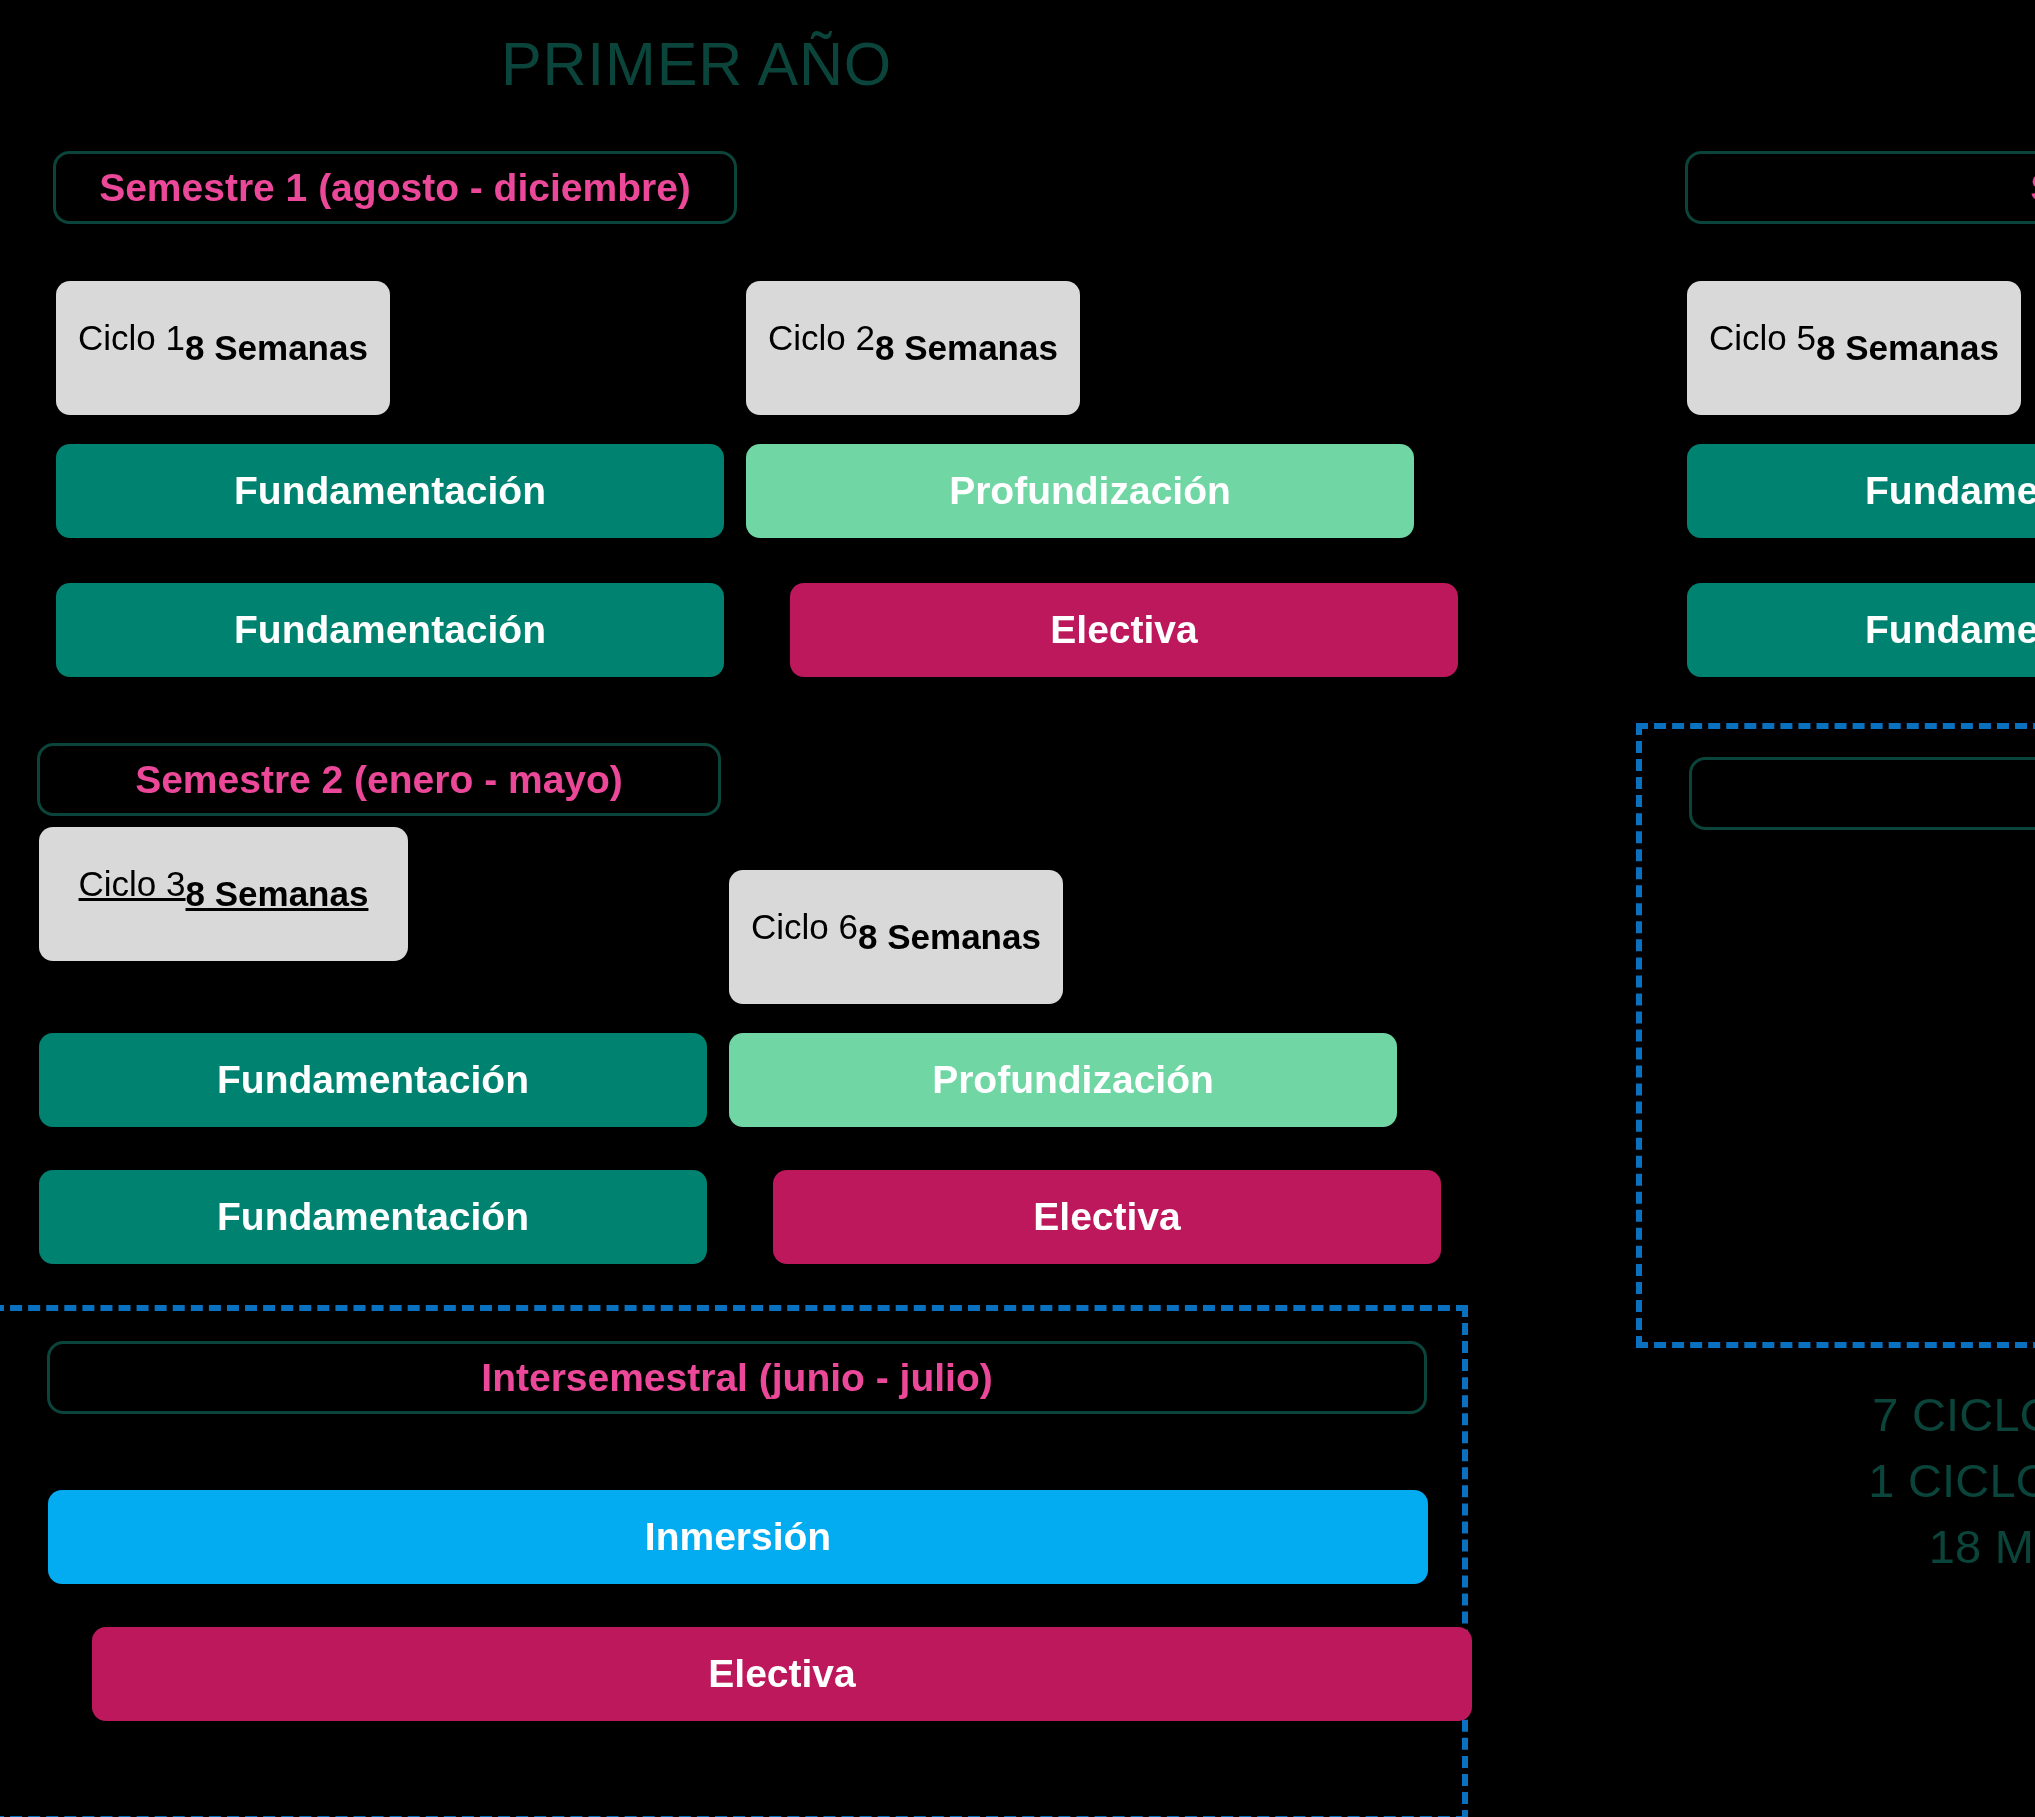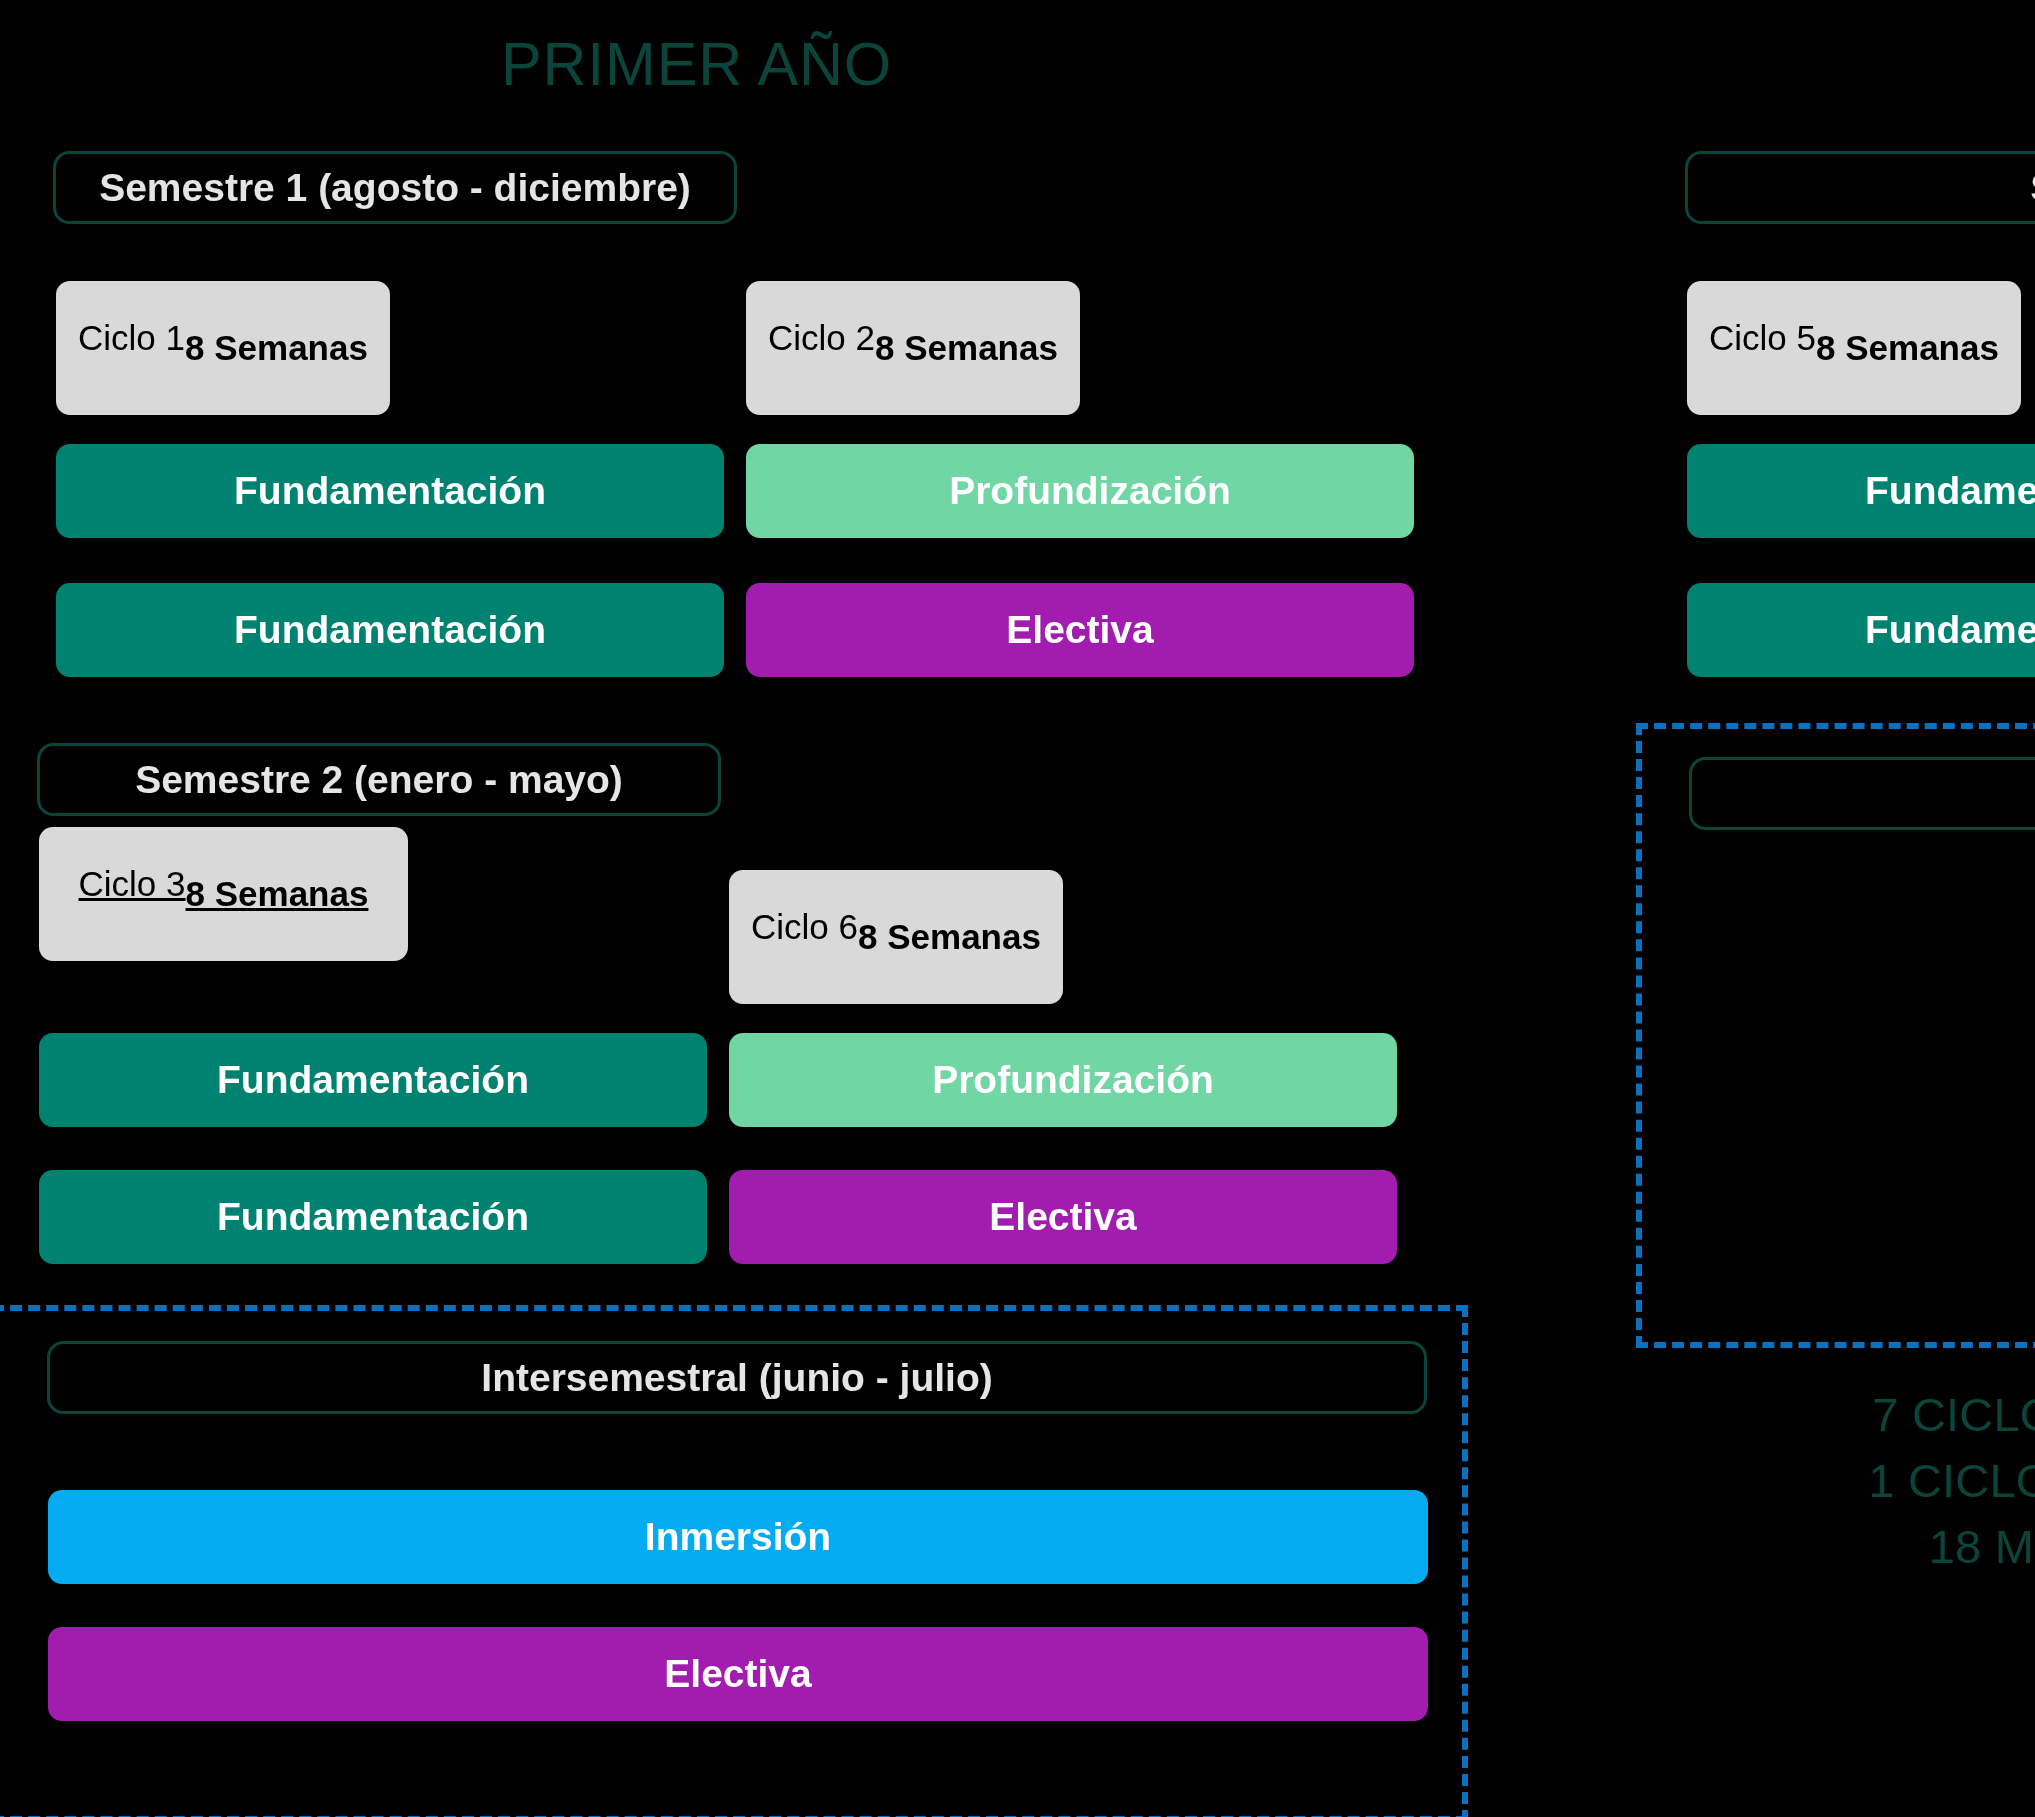--- a/index.html
+++ b/index.html
@@ -45,21 +45,21 @@
   
   .semester-header {
     position: absolute;
     box-sizing: border-box;
     border: 3.7px solid #0A443B;
     border-radius: 16.3px;
     background: transparent;
     display: flex;
     align-items: center;
     justify-content: center;
-    color: #e5e5e5;
+    color: #ec4899;
     font-size: 39px;
     font-weight: 700;
     white-space: nowrap;
   }
 
   
   .cycle-card {
     position: absolute;
     box-sizing: border-box;
     background: #D9D9D9;
@@ -91,21 +91,21 @@
     display: flex;
     align-items: center;
     justify-content: center;
     color: #FFFFFF;
     font-size: 39px;
     font-weight: 700;
     white-space: nowrap;
   }
   .chip-fundamentacion { background: #008271; }
   .chip-profundizacion { background: #6FD6A4; padding-left: 20px; }
-  .chip-electiva       { background: #a21caf; }
+  .chip-electiva       { background: #be185d; margin-left: 44px; }
   .chip-inmersion      { background: #03ACF0; }
 
   
   .dashed-frame {
     position: absolute;
     box-sizing: border-box;
     border: 6.5px dashed #0A70C0;
     background: transparent;
     pointer-events: none;
   }

